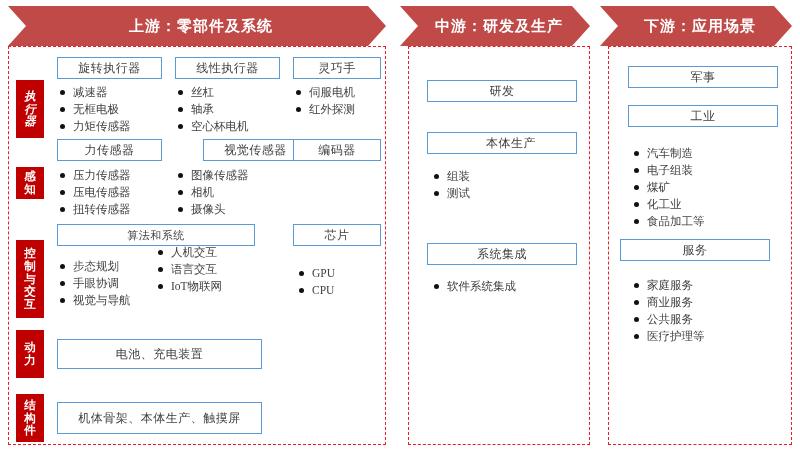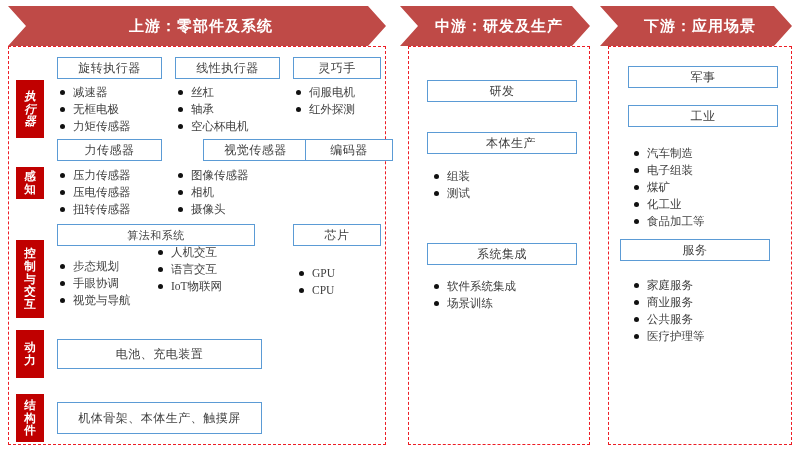--- a/index.html
+++ b/index.html
@@ -199,21 +199,21 @@
     <div class="bi">
         <span class="dot"></span>
         <span class="bt">相机</span>
       </div>
     <div class="bi">
         <span class="dot"></span>
         <span class="bt">摄像头</span>
       </div>
   </div>
 
-  <div class="hbox" style="left:305px;top:139px;width:88px;height:22px;">
+  <div class="hbox" style="left:293px;top:139px;width:88px;height:22px;">
     <span>编码器</span>
   </div>
 
   <div class="hbox wide" style="left:57px;top:224px;width:198px;height:22px;">
     <span>算法和系统</span>
   </div>
   <div class="blist" style="left:60px;top:258px;width:95px;">
     <div class="bi">
         <span class="dot"></span>
         <span class="bt">步态规划</span>
@@ -283,24 +283,20 @@
   </div>
 
   <div class="hbox" style="left:427px;top:243px;width:150px;height:22px;">
     <span>系统集成</span>
   </div>
   <div class="blist" style="left:434px;top:278px;width:140px;">
     <div class="bi">
         <span class="dot"></span>
         <span class="bt">软件系统集成</span>
       </div>
-    <div class="bi">
-        <span class="dot"></span>
-        <span class="bt">场景训练</span>
-      </div>
   </div>
 
   <div class="hbox" style="left:628px;top:66px;width:150px;height:22px;">
     <span>军事</span>
   </div>
 
   <div class="hbox" style="left:628px;top:105px;width:150px;height:22px;">
     <span>工业</span>
   </div>
   <div class="blist" style="left:634px;top:145px;width:130px;">

